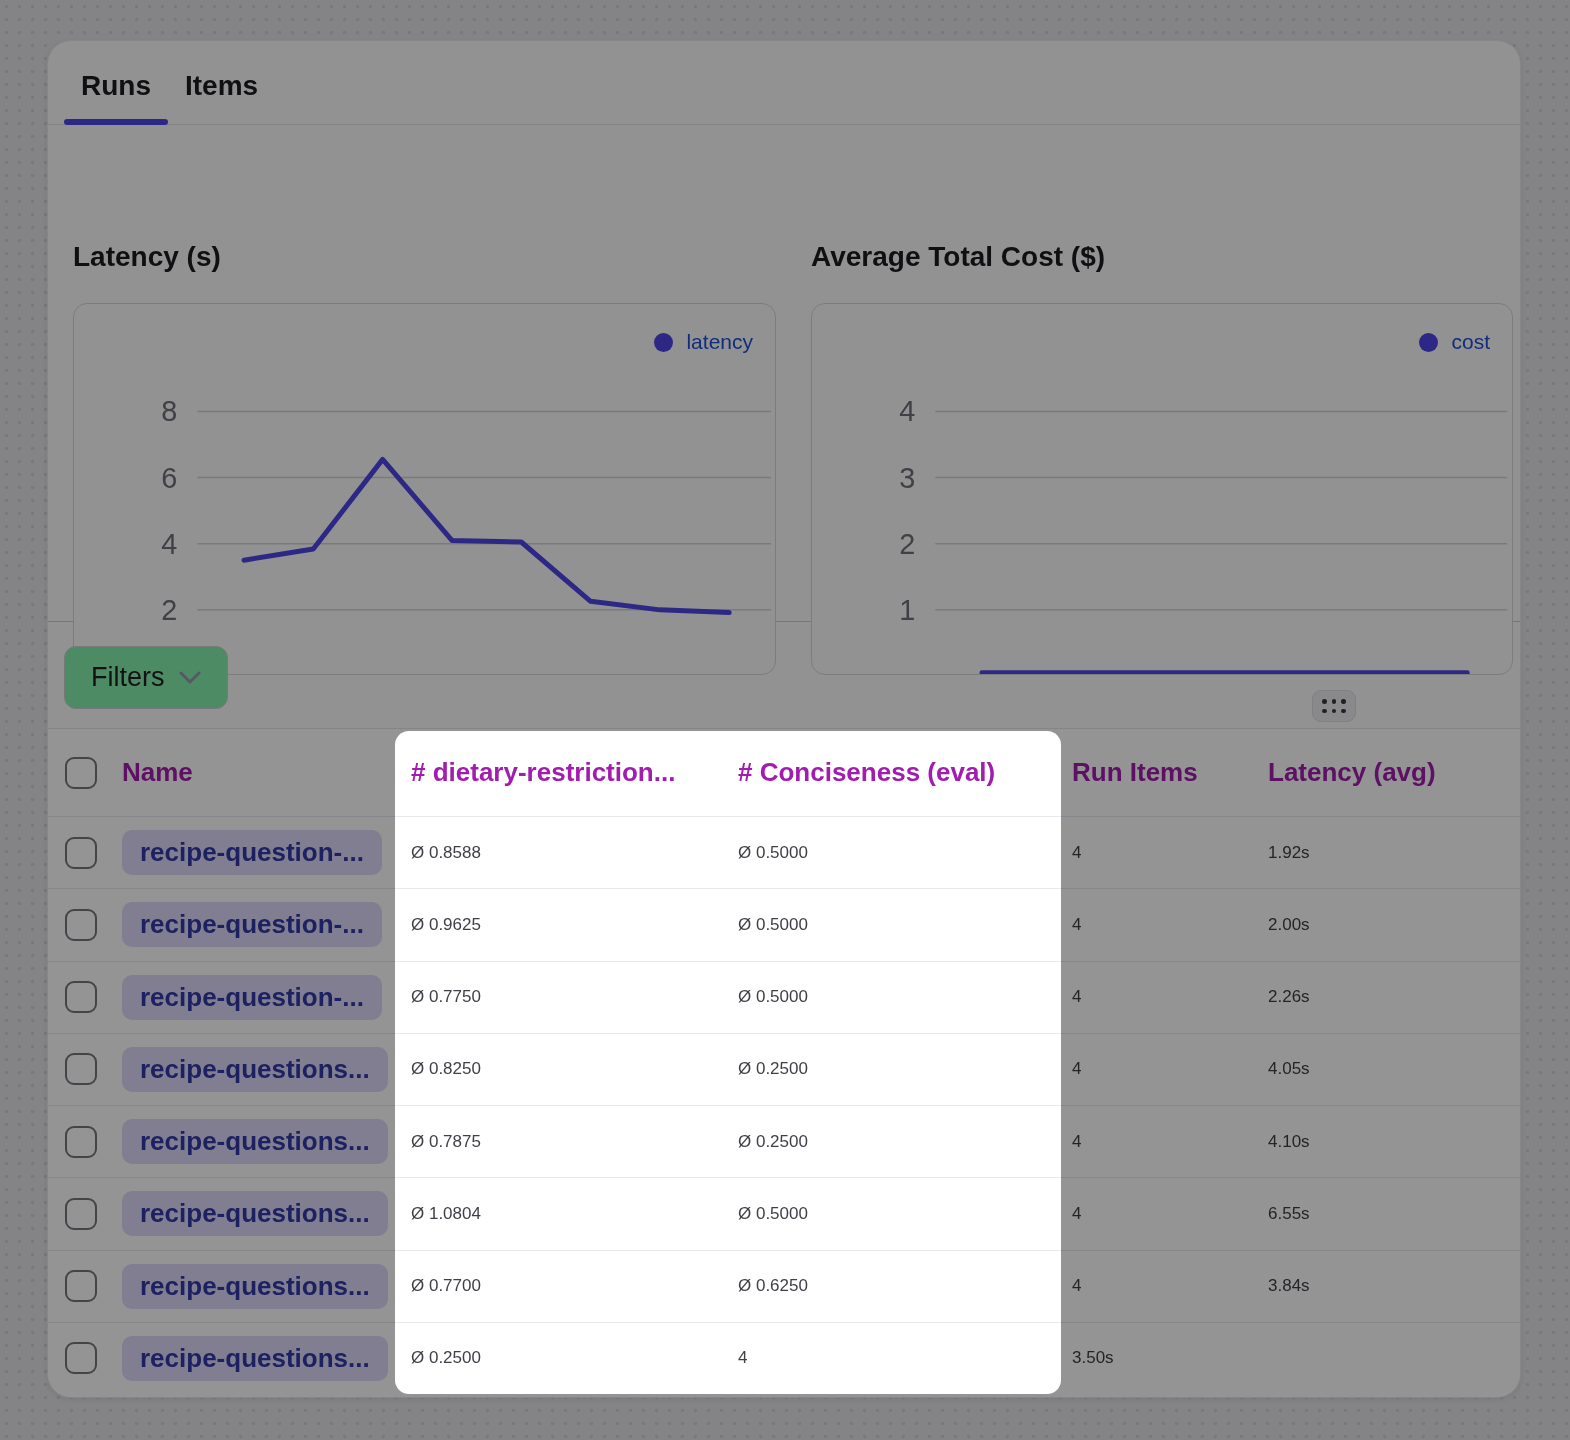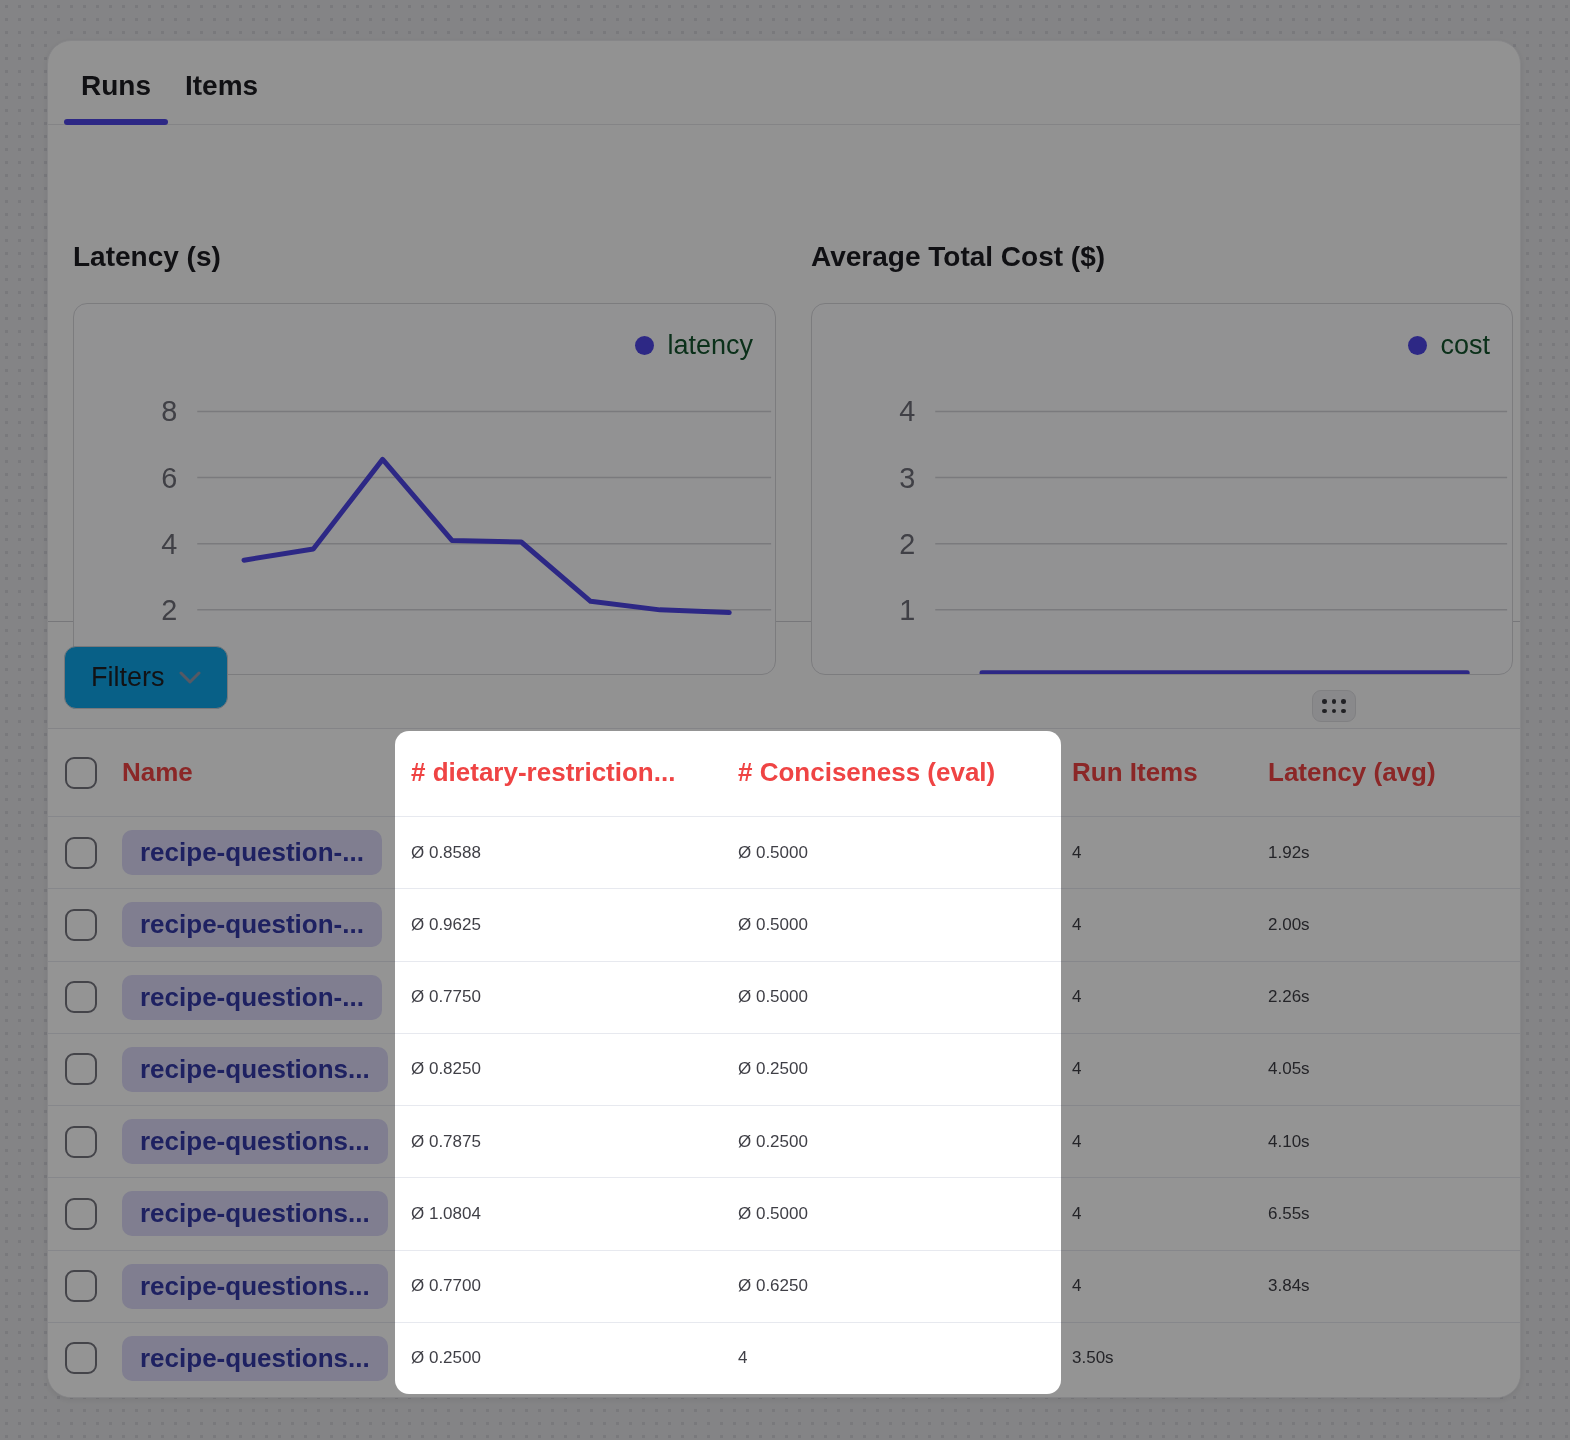--- a/index.html
+++ b/index.html
@@ -30,44 +30,44 @@
     border-bottom:1.5px solid #cdcdd2;padding-left:34px; }
   .chart-group { position:absolute; top:0; }
   .chart-group.left  { left:25px;  width:703px; }
   .chart-group.right { left:763px; width:702px; }
   .chart-title { position:absolute; top:116px; left:0; font-size:28px; font-weight:600; color:#1c1c21; }
   .chart-card { position:absolute; top:178px; left:0; width:100%; height:372px;
     background:#fcfcfd; border:1.5px solid #d6d6da; border-radius:14px; overflow:hidden; }
   .chart-card svg { position:absolute; left:0; top:0; width:100%; height:100%; }
   .legend { position:absolute; top:26px; right:22px; display:flex; align-items:center; gap:13px; cursor:pointer; }
   .legend-dot { width:19px; height:19px; border-radius:50%; background:#4f46e5; }
-  .legend-label { font-size:27px; color:#14532d; }
+  .legend-label { font-size:21px; color:#1d4ed8; }
   svg .grid { stroke:#d2d2d7; stroke-width:1.5; }
   svg .tick { fill:#6f6f79; font-size:29px; text-anchor:end; font-family:"Liberation Sans",sans-serif; }
   svg .dataline { fill:none; stroke:#4f46e5; stroke-width:5; stroke-linejoin:round; stroke-linecap:round; }
   
   .drag-handle { position:absolute; left:1264px; top:565px; width:44px; height:32px;
     background:#ededf0; border:1px solid #dcdce0; border-radius:9px;
     display:flex; align-items:center; justify-content:center; cursor:row-resize; z-index:2; }
   .dots { display:grid; grid-template-columns:repeat(3,4.5px); grid-template-rows:repeat(2,4.5px); gap:5px; }
   .dots i { background:#3a3a40; border-radius:50%; }
   
   .filters-row { position:absolute; left:0; top:581.5px; width:100%; height:106.5px;
     border-bottom:1px solid #e3e3e8; }
   .filters-btn { position:absolute; left:16px; top:23px; height:63px; padding:0 26px;
-    display:flex; align-items:center; gap:14px; background:#0ea5e9;
+    display:flex; align-items:center; gap:14px; background:#86efac;
     border:1.5px solid #cfcfd4; border-radius:12px; cursor:pointer; }
   .filters-label { font-size:27px; font-weight:500; color:#1f1f24; }
   
   .table { position:absolute; left:0; top:688px; width:100%; bottom:0; background:#ffffff; }
   .trow { display:grid; grid-template-columns:74px 289px 327px 334px 196px 1fr;
     align-items:center; }
   .thead { height:87px; }
   .tbody .trow { height:72.25px; border-top:1px solid #e7e9ef; cursor:pointer; }
-  .thead .hcell { font-size:26px; font-weight:600; color:#ef4444; white-space:nowrap; overflow:hidden; }
+  .thead .hcell { font-size:26px; font-weight:600; color:#a21caf; white-space:nowrap; overflow:hidden; }
   .cbx-cell { padding-left:17px; }
   .checkbox { width:32px; height:32px; border:2px solid #75757f; border-radius:9px;
     background:transparent; cursor:pointer; }
   .cell { font-size:17px; color:#3f3f46; white-space:nowrap; }
   .badge { display:inline-block; background:#dcdaf8; color:#3439a8; font-size:26px; font-weight:700;
     padding:7px 18px; border-radius:10px; cursor:pointer; white-space:nowrap; }
   
   .spotlight { position:absolute; left:395px; top:731px; width:666px; height:663px;
     border-radius:14px; box-shadow:0 0 0 2500px rgba(0,0,0,0.42);
     pointer-events:none; z-index:10; }

